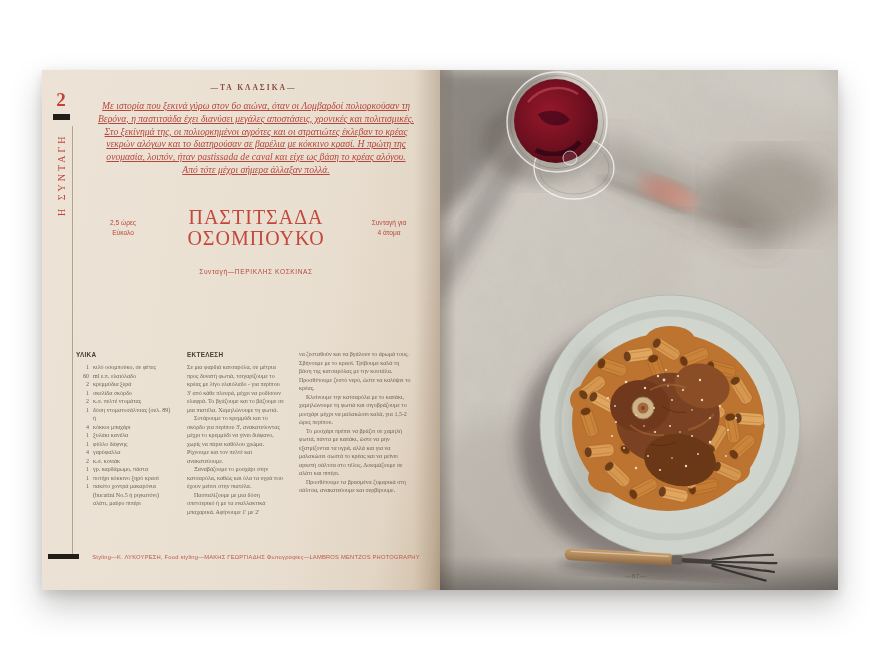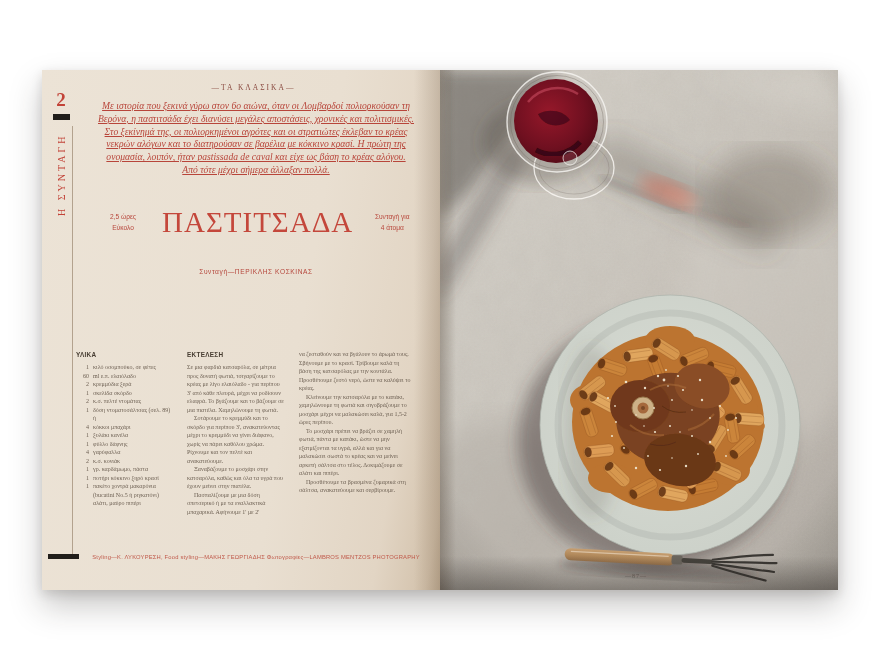--- a/index.html
+++ b/index.html
@@ -8,35 +8,35 @@
   .book{position:absolute;left:42px;top:70px;width:796px;height:520px;
         box-shadow:0 16px 30px rgba(40,35,30,.25),0 4px 10px rgba(40,35,30,.14);}
   .page{position:absolute;top:0;height:520px;width:398px;}
   .page.left{left:0;background:linear-gradient(100deg,#ece3d6 0%,#e9dfd1 62%,#e2d5c4 86%,#d3c2ac 97%,#c6b49c 100%);}
   .page.left::after{content:"";position:absolute;right:0;top:0;bottom:0;width:26px;pointer-events:none;
         background:linear-gradient(to right,rgba(100,75,50,0),rgba(90,65,40,.22));}
   .page.right{left:398px;background:#c2bdb5;}
 
   
   .section-header{position:absolute;top:13px;left:45px;right:20px;text-align:center;
-        font-size:7.5px;letter-spacing:2px;color:#8a4a40;}
+        font-size:7.5px;letter-spacing:2px;color:#8a4a40;font-weight:bold;}
   .side-rail{position:absolute;left:7px;top:20px;width:24px;text-align:center;}
   .side-num{font-size:19px;font-weight:bold;color:#c24338;line-height:1;}
   .side-bar{width:17px;height:6px;background:#211e1a;margin:5px auto 7px auto;}
   .side-vlabel{writing-mode:vertical-rl;transform:rotate(180deg);margin:0 auto;
         font-size:10px;letter-spacing:3px;color:#c24338;height:96px;}
   .rule-v{position:absolute;left:30px;top:56px;height:432px;width:1px;background:#b3a28e;}
 
   .intro{position:absolute;top:30px;left:56px;right:26px;text-align:center;
         font-style:italic;font-size:9.6px;line-height:1.33;color:#b8453a;text-decoration:underline;}
   .title-row{position:absolute;top:137px;left:42px;right:12px;display:grid;
         grid-template-columns:78px 1fr 78px;align-items:center;}
   .meta{font-family:"Liberation Sans",sans-serif;font-size:6.6px;line-height:1.55;
         color:#b8473c;text-align:center;}
-  .recipe-title{margin:0;text-align:center;font-weight:400;font-size:29px;line-height:1.07;
+  .recipe-title{margin:0;text-align:center;font-weight:400;font-size:20px;line-height:1.07;
         letter-spacing:1px;color:#c4473b;}
   .byline{position:absolute;top:198px;left:42px;right:12px;text-align:center;
         font-family:"Liberation Sans",sans-serif;font-size:6.6px;letter-spacing:.6px;color:#b5463c;}
 
   .cols{position:absolute;top:280px;left:34px;display:grid;grid-template-columns:96px 97px 113px;
         column-gap:15px;font-size:6px;line-height:1.42;color:#6e6154;}
   .col h3{margin:0 0 4px 0;font-family:"Liberation Sans",sans-serif;font-size:6.4px;
         font-weight:bold;letter-spacing:.3px;color:#463c31;}
   .ing-row{display:grid;grid-template-columns:13px 1fr;column-gap:4px;}
   .ing-row .qty{text-align:right;}
@@ -69,20 +69,21 @@
 
       <div class="intro">Με ιστορία που ξεκινά γύρω στον 6ο αιώνα, όταν οι Λομβαρδοί πολιορκούσαν τη Βερόνα, η παστιτσάδα έχει διανύσει μεγάλες αποστάσεις, χρονικές και πολιτισμικές. Στο ξεκίνημά της, οι πολιορκημένοι αγρότες και οι στρατιώτες έκλεβαν το κρέας νεκρών αλόγων και το διατηρούσαν σε βαρέλια με κόκκινο κρασί. Η πρώτη της ονομασία, λοιπόν, ήταν pastissada de caval και είχε ως βάση το κρέας αλόγου. Από τότε μέχρι σήμερα άλλαξαν πολλά.</div>
 
       <div class="title-row">
         <div class="meta">
           <div>2,5 ώρες</div>
           <div>Εύκολο</div>
         </div>
         <h1 class="recipe-title">
           <span>ΠΑΣΤΙΤΣΑΔΑ</span><br>
+          <span>ΟΣΟΜΠΟΥΚΟ</span>
         </h1>
         <div class="meta">
           <div>Συνταγή για</div>
           <div>4 άτομα</div>
         </div>
       </div>
 
       <div class="byline">Συνταγή—ΠΕΡΙΚΛΗΣ ΚΟΣΚΙΝΑΣ</div>
 
       <div class="cols">

